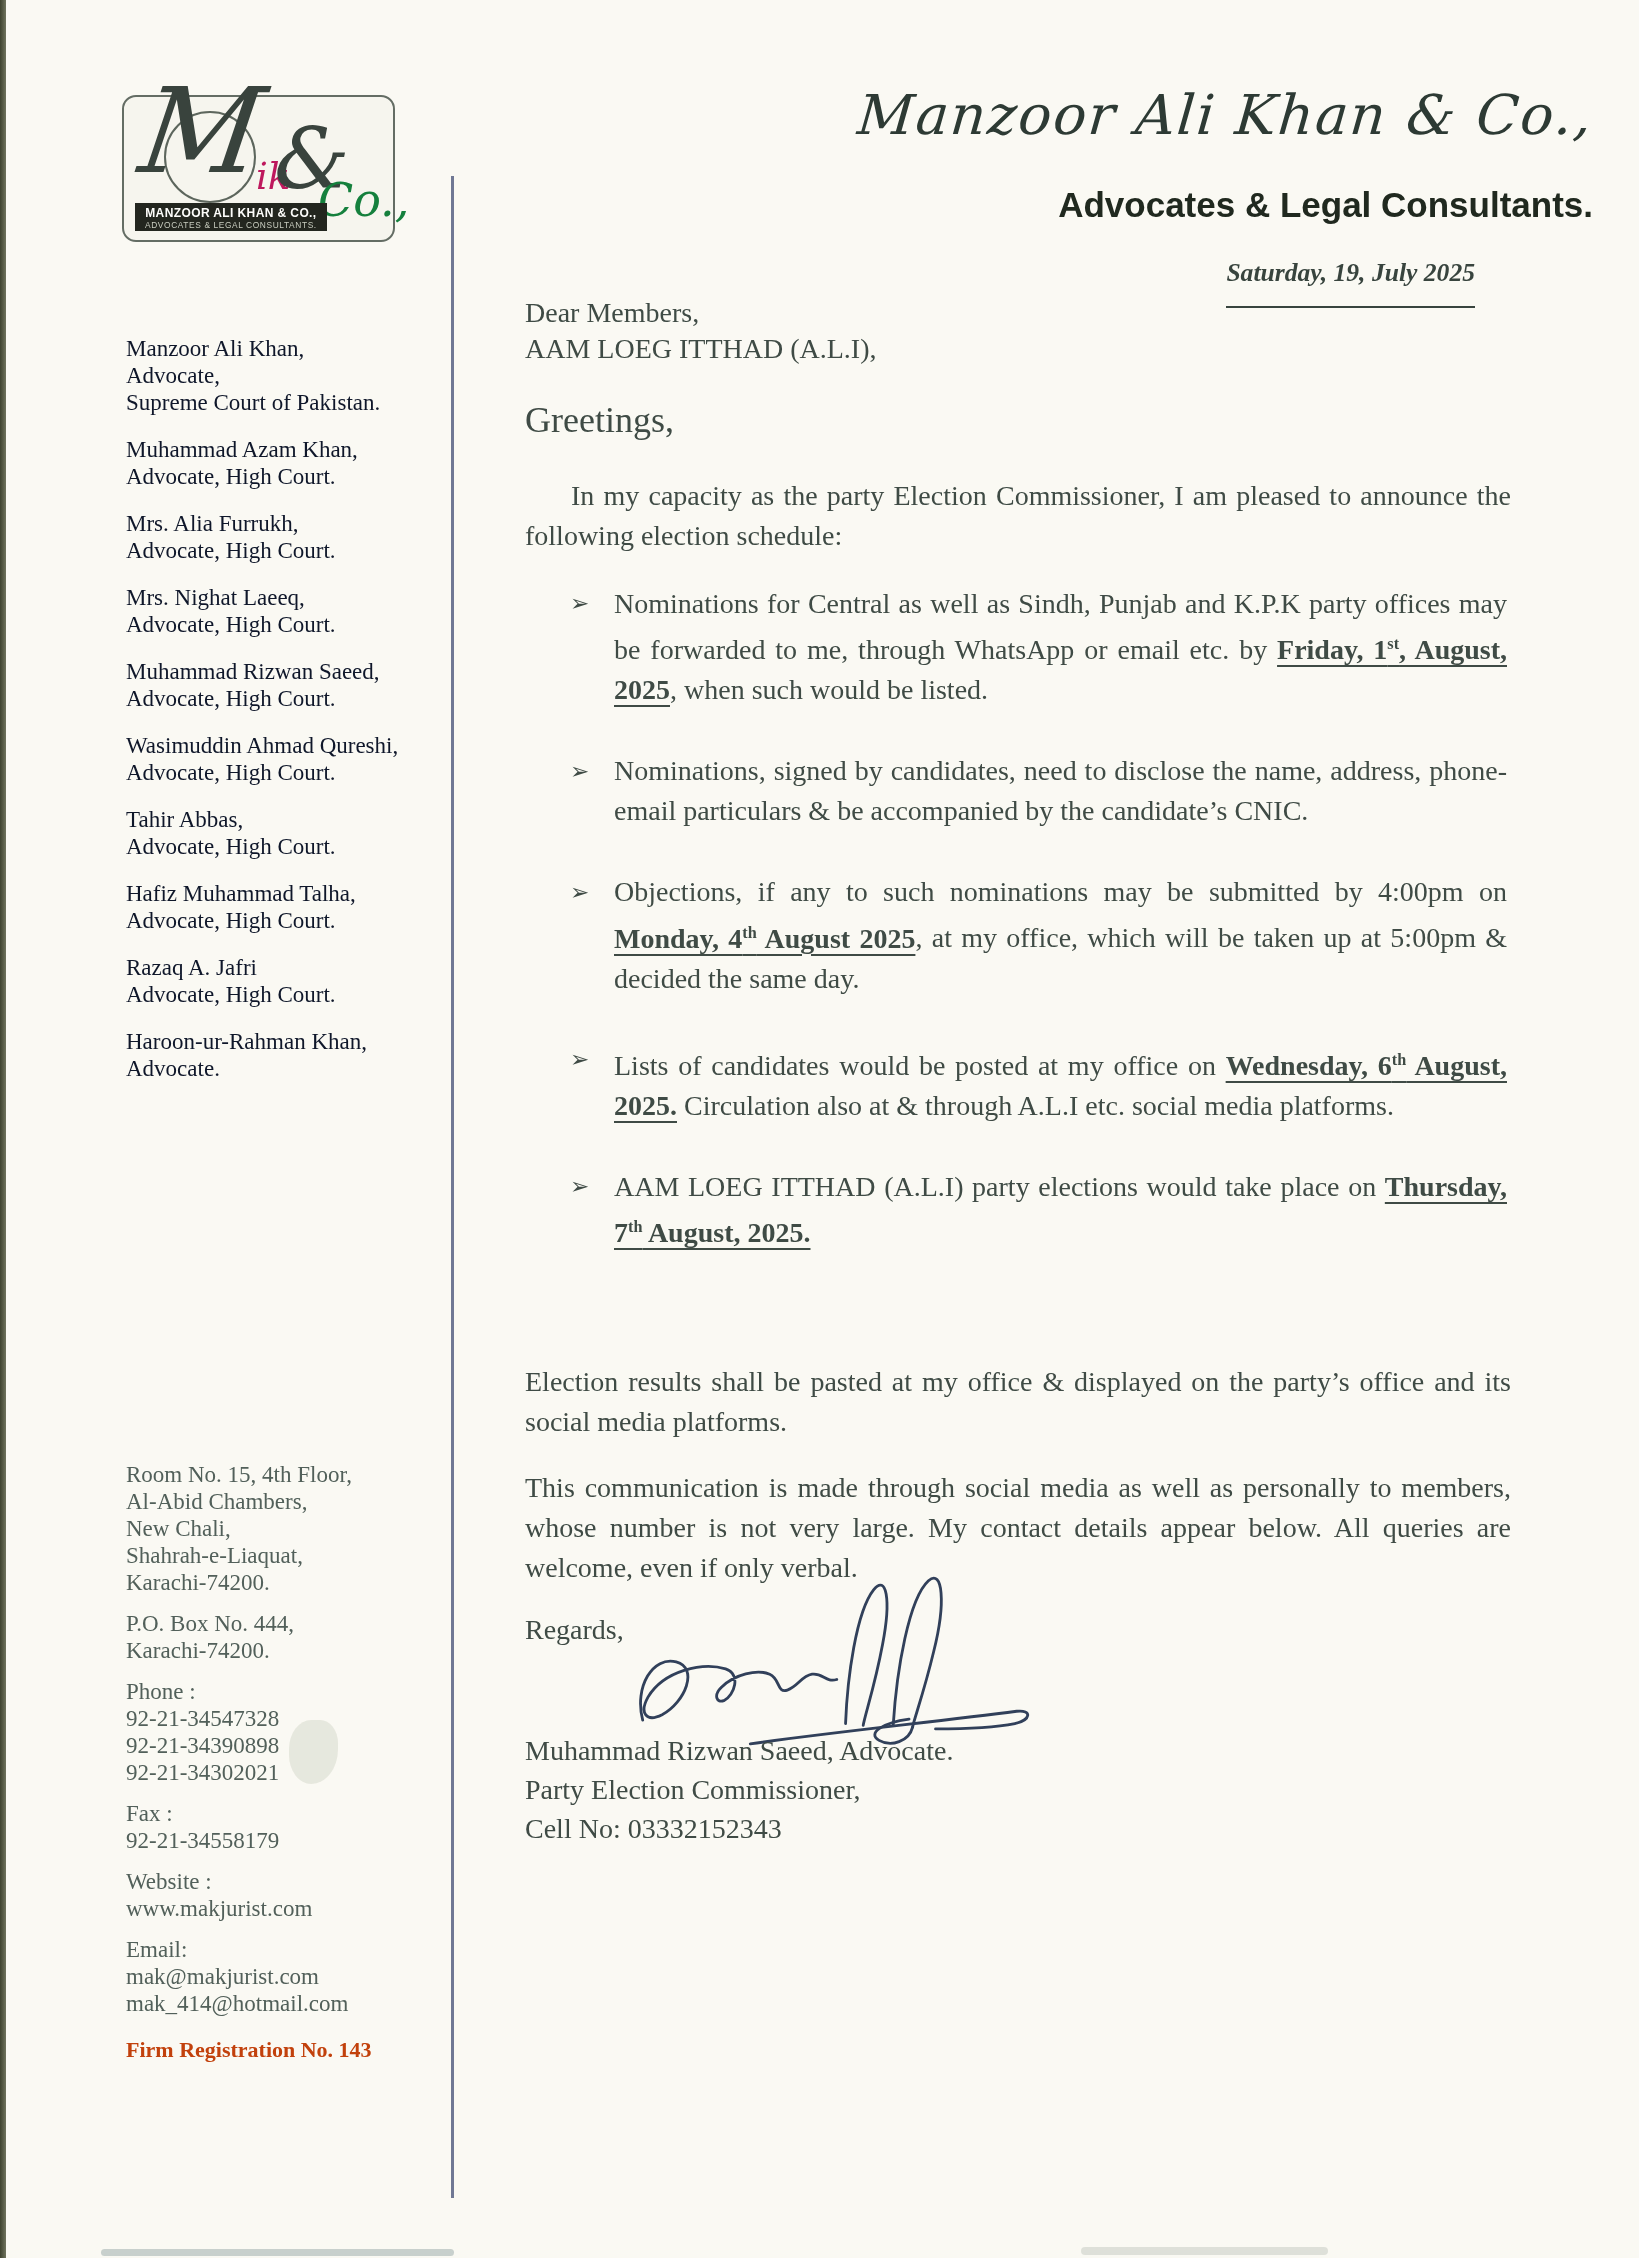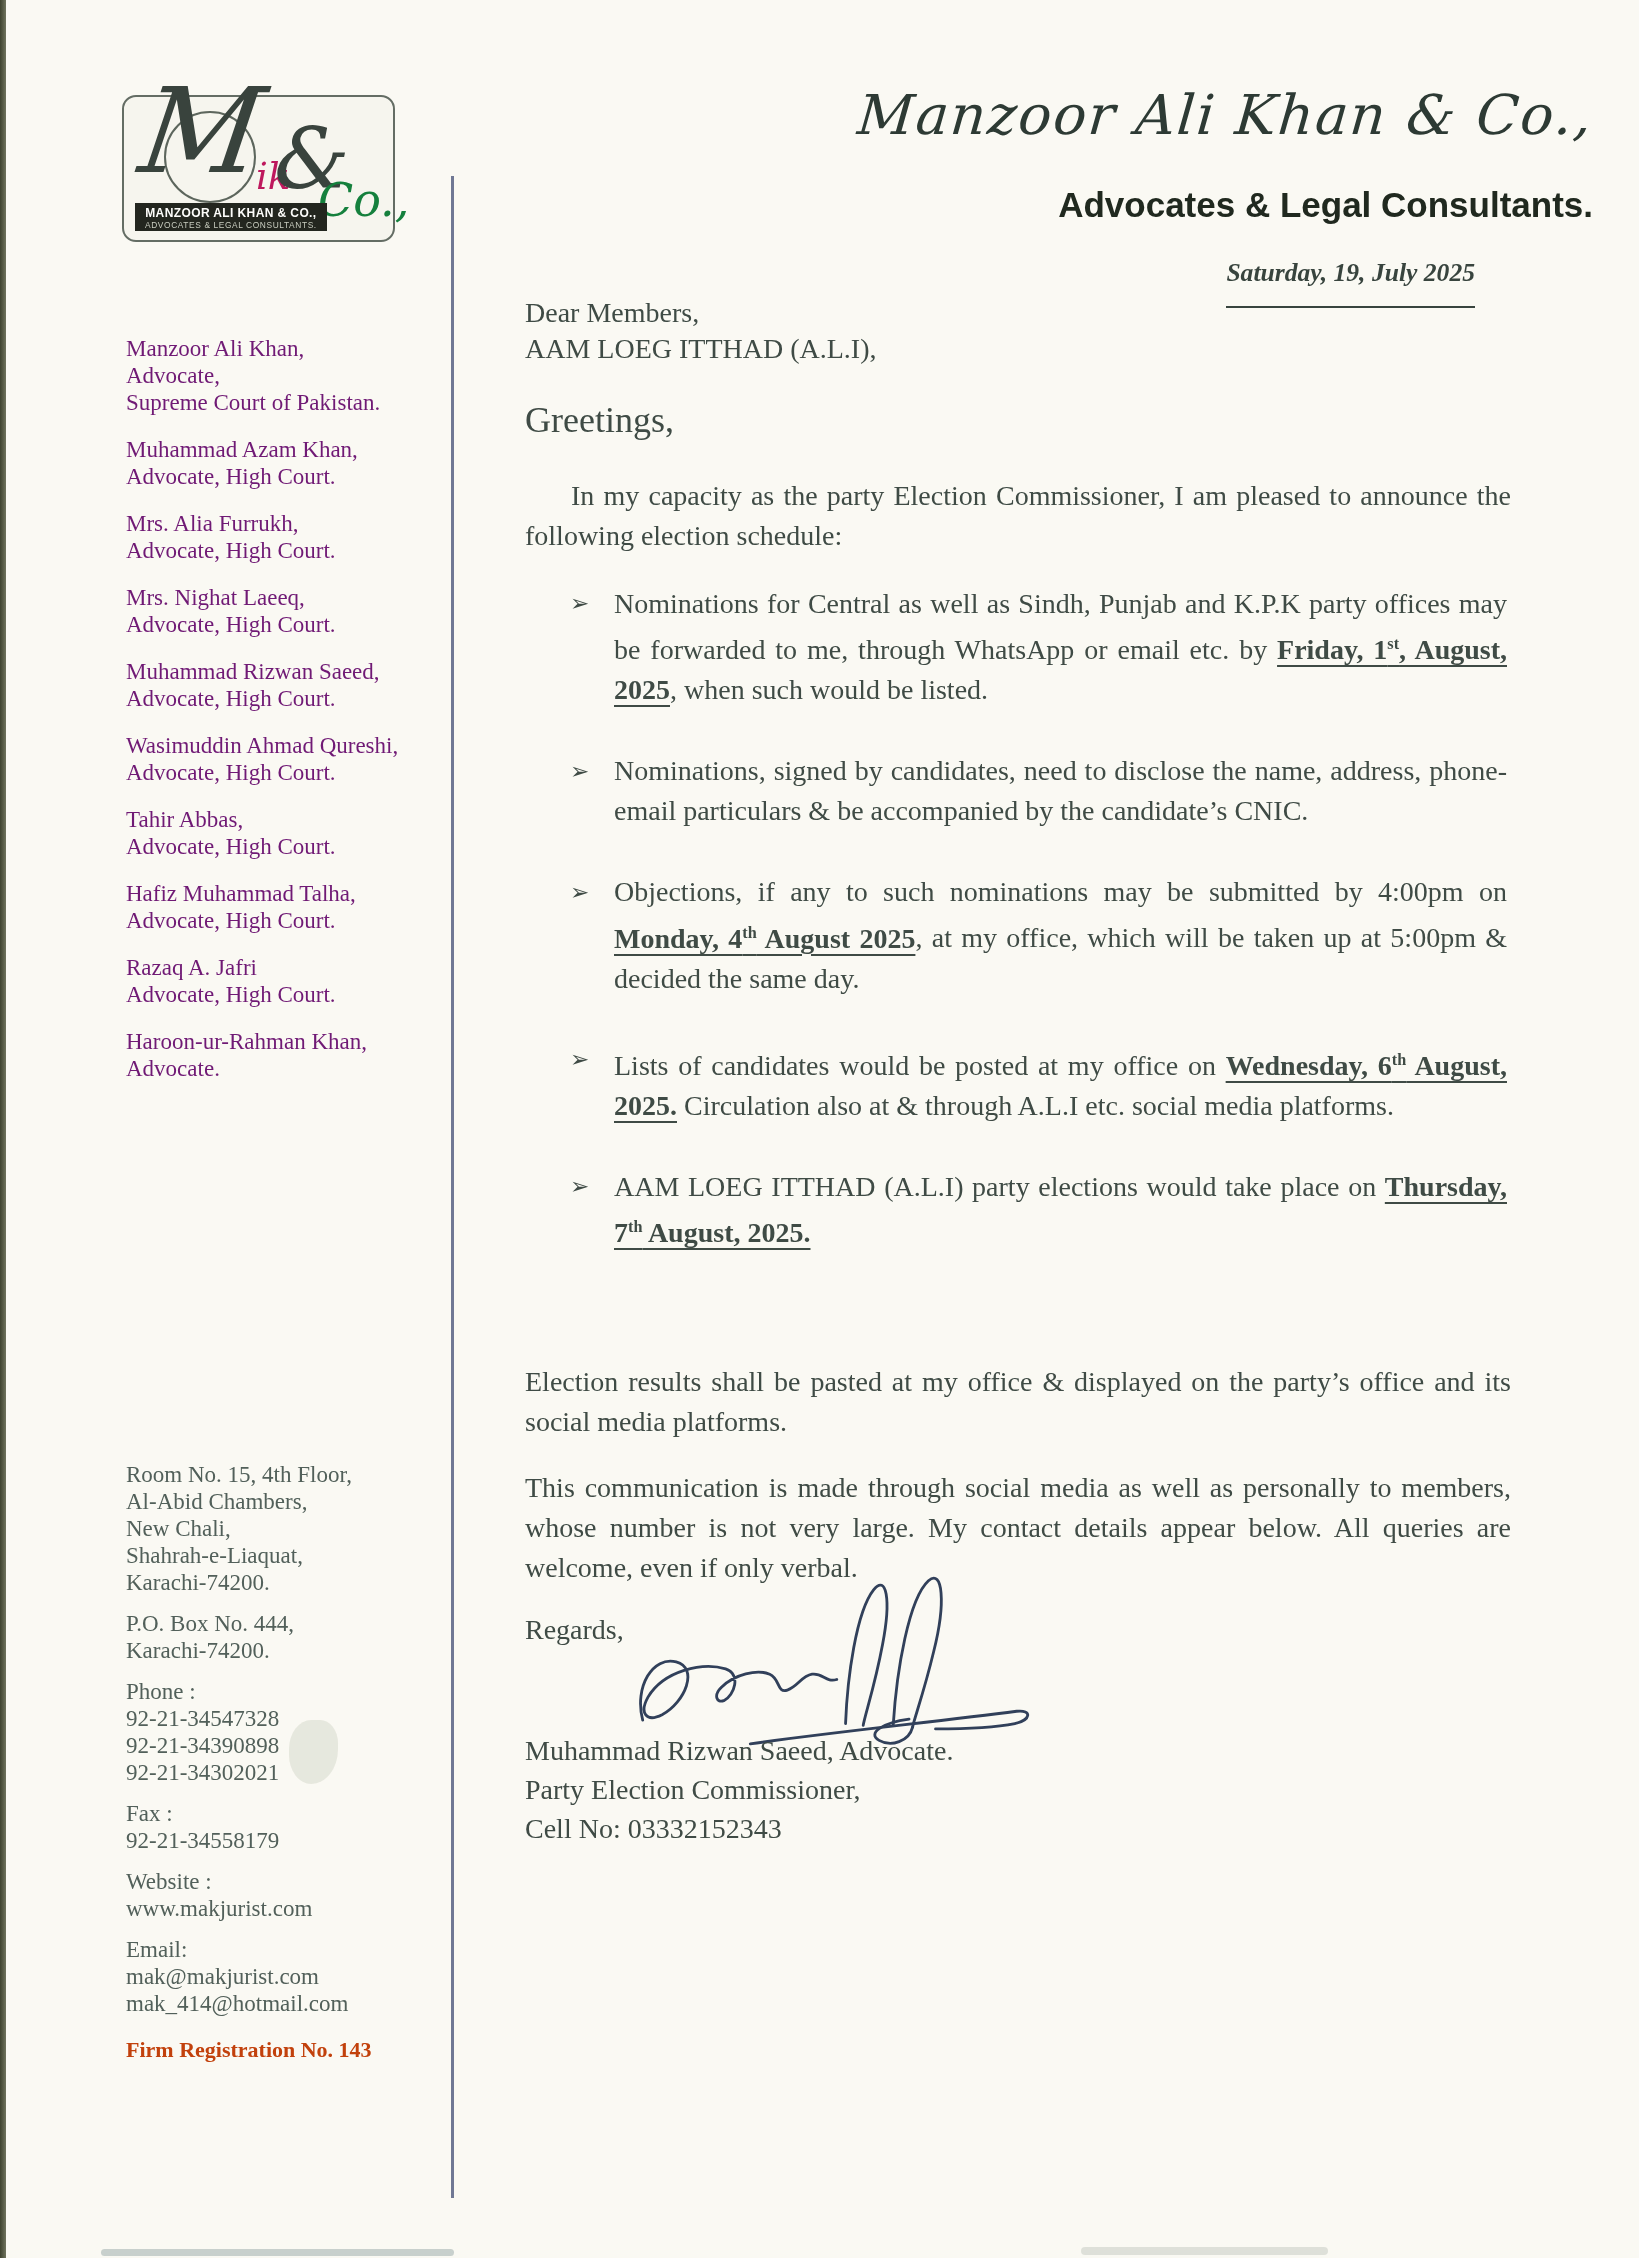--- a/index.html
+++ b/index.html
@@ -39,21 +39,21 @@
     font-weight:bold; font-size:35px; color:#20291f; white-space:nowrap; }
   .date { position:absolute; top:258px; right:164px; font-size:25.6px; font-weight:bold;
     font-style:italic; color:#38443e; border-bottom:2.6px solid #38443e; padding-bottom:18px;
     white-space:nowrap; }
 
   .vline { position:absolute; left:451px; top:176px; width:2.6px; height:2022px;
     background:#4d587c; opacity:.8; }
 
   
   .advocates { position:absolute; left:126px; top:335px; width:319px;
-    font-size:23px; line-height:27px; color:#701a75; }
+    font-size:23px; line-height:27px; color:#0f172a; }
   .advocate-entry { margin-bottom:20px; }
   .sb-lower { position:absolute; left:126px; top:1461px; width:323px;
     font-size:23px; line-height:27px; color:#52605a; }
   .address-group { margin-bottom:14px; }
   .labrow { display:flex; margin-bottom:14px;flex-direction:column; }
   .lab { width:97px; flex:none; }
   .stack { margin-bottom:14px; }
   .firmreg { font-weight:bold; color:#c2410c; margin-top:19.4px; font-size:22px; }
 
   

